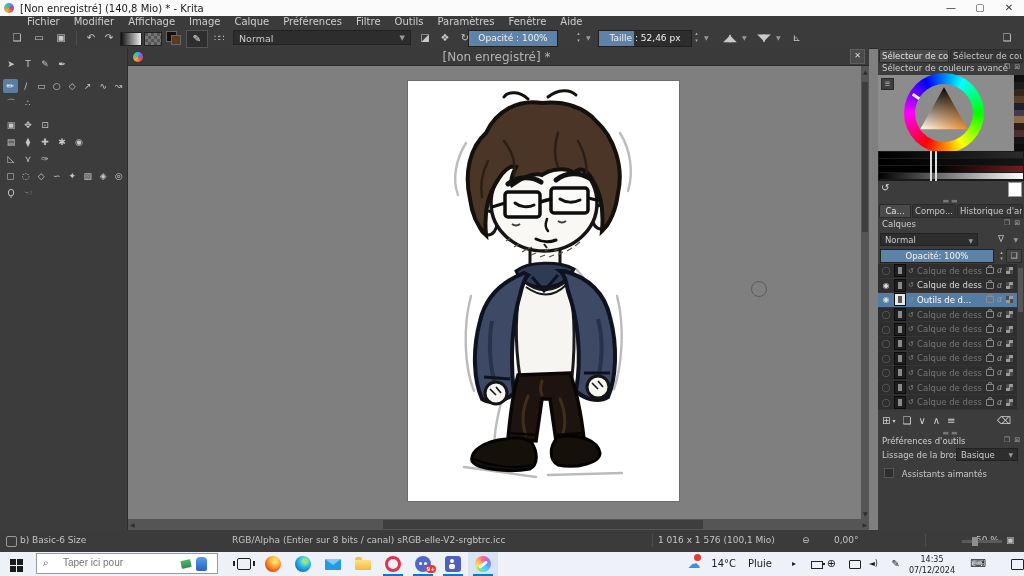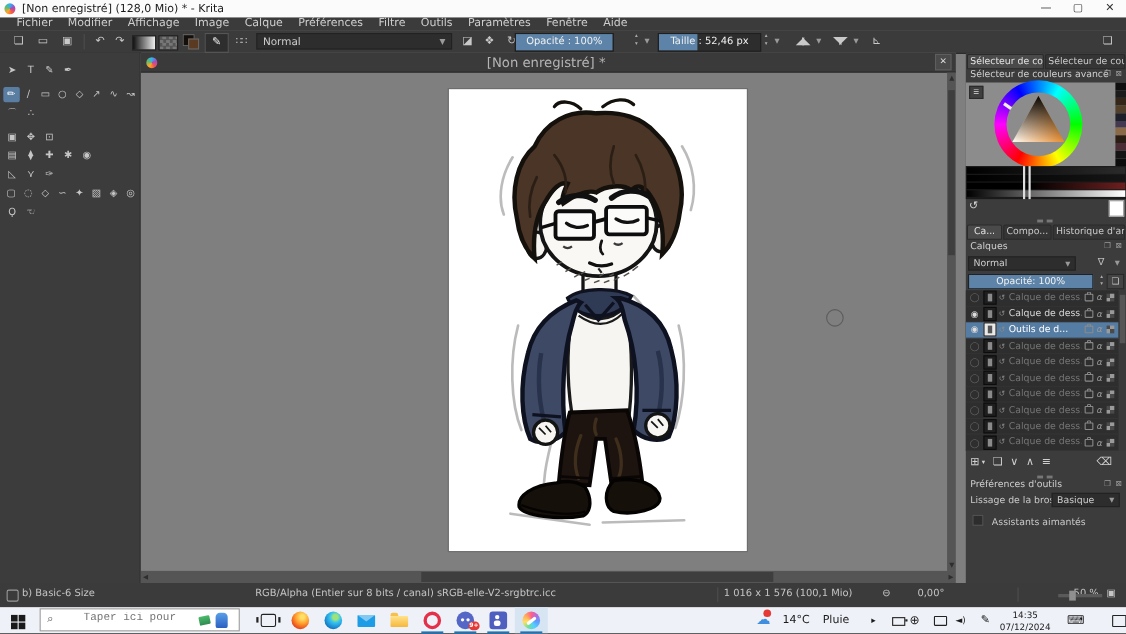--- a/index.html
+++ b/index.html
@@ -9,21 +9,21 @@
   .abs{position:absolute;}
   
   #titlebar{position:absolute;left:0;top:0;width:1024px;height:16px;background:#fbfbfb;
             display:flex;align-items:center;font-size:10px;color:#1a1a1a;}
   #title-logo{width:10px;height:10px;border-radius:50%;margin:0 6px 0 4px;flex:0 0 auto;
               background:conic-gradient(#29b6f6,#ab47bc,#ef5350,#ffa726,#66bb6a,#29b6f6);}
   .wctl{position:absolute;top:0;height:16px;width:30px;text-align:center;line-height:15px;
         color:#333;font-size:10px;}
   
   #menubar{position:absolute;left:0;top:16px;width:1024px;height:12px;background:#3b3b3b;
-           display:flex;align-items:center;font-size:10px;color:#cfcfcf;padding-left:8px;box-sizing:border-box;}
+           display:flex;align-items:center;font-size:10px;color:#cfcfcf;padding-left:20px;box-sizing:border-box;}
   .mi{padding:0 7px;line-height:12px;}
   
   #toolbar{position:absolute;left:0;top:28px;width:1024px;height:20px;background:#3b3b3b;
            border-bottom:1px solid #2a2a2a;color:#c9c9c9;font-size:10px;}
   .tbtn{position:absolute;top:2px;width:18px;height:16px;text-align:center;line-height:16px;font-size:10px;color:#c9c9c9;}
   .tsep{position:absolute;top:3px;width:1px;height:14px;background:#4d4d4d;}
   #sw-grad{position:absolute;left:120px;top:4px;width:20px;height:12px;border:1px solid #222;
            background:linear-gradient(90deg,#111,#eee);}
   #sw-pat{position:absolute;left:144px;top:4px;width:16px;height:12px;border:1px solid #222;
           background:conic-gradient(#777 25%,#555 0 50%,#777 0 75%,#555 0);background-size:6px 6px;}
@@ -141,22 +141,22 @@
   #statusbar{position:absolute;left:0;top:530px;width:1024px;height:22px;background:#3b3b3b;color:#c5c5c5;font-size:9px;}
   #statusbar .sep{position:absolute;top:4px;width:1px;height:13px;background:#4e4e4e;}
   #st-preseticon{position:absolute;left:6px;top:6px;width:9px;height:9px;border:1px solid #9a9a9a;border-radius:2px;}
   #st-zoomtrack{position:absolute;left:962px;top:10px;width:40px;height:3px;background:#5a5a5a;}
   #st-zoomthumb{position:absolute;left:972px;top:7px;width:6px;height:9px;background:#8f8f8f;}
   
   #taskbar{position:absolute;left:0;top:552px;width:1024px;height:24px;background:#eef1f8;color:#111;font-size:10px;}
   #startbtn{position:absolute;left:10px;top:7px;width:6px;height:6px;background:#1a1a1a;
             box-shadow:7px 0 0 #1a1a1a,0 7px 0 #1a1a1a,7px 7px 0 #1a1a1a;}
   #searchbox{position:absolute;left:36px;top:1px;width:182px;height:21px;background:#fff;border:1px solid #9a9a9a;box-sizing:border-box;}
-  #searchbox input{position:absolute;left:37px;top:2px;width:110px;border:none;outline:none;font-size:10px;color:#444;
-                   font-family:Liberation Mono, monospace;background:transparent;}
+  #searchbox input{position:absolute;left:24px;top:2px;width:110px;border:none;outline:none;font-size:10px;color:#444;
+                   font-family:Liberation Sans, sans-serif;background:transparent;}
   #searchglyph{position:absolute;left:6px;top:3px;font-size:10px;color:#555;}
   .s-ill1{position:absolute;right:26px;top:6px;width:10px;height:8px;background:linear-gradient(#4cbb6c,#2e8b4f);transform:rotate(-12deg);border-radius:1px;}
   .s-ill2{position:absolute;right:10px;top:3px;width:11px;height:14px;background:linear-gradient(#5aa0e8,#2b5fc0);border-radius:4px 4px 2px 2px;}
   #apps{position:absolute;left:228px;top:0;height:24px;display:flex;}
   .tbicon{position:relative;width:30px;height:24px;}
   .ag{position:absolute;left:7px;top:4px;width:16px;height:16px;}
   .tbicon.run::after{content:"";position:absolute;left:5px;right:5px;bottom:0;height:2px;background:#0b78d0;}
   .tbicon.active{background:#d7e4f2;}
   .badge{position:absolute;right:2px;bottom:3px;min-width:8px;height:8px;background:#e53935;color:#fff;border-radius:4px;
          font-size:5.5px;line-height:8px;text-align:center;font-weight:bold;padding:0 1px;z-index:2;}
@@ -188,21 +188,21 @@
   #notif{position:absolute;top:7px;width:11px;height:9px;border:1.5px solid #222;border-radius:1px;}
   #clock{line-height:11px;font-size:8px;text-align:center;padding-top:2px;}
 </style>
 </head>
 <body>
 
 <div id="app">
 
   <div id="titlebar">
     <span id="title-logo"></span>
-    <span id="title-text">[Non enregistré]  (128,0 Mio)  * - Krita</span>
+    <span id="title-text">[Non enregistré]  (140,8 Mio)  * - Krita</span>
     <span class="wctl" style="right:58px">—</span>
     <span class="wctl" style="right:29px">▢</span>
     <span class="wctl" style="right:0">✕</span>
   </div>
 
   <div id="menubar">
 
   <span class="mi">Fichier</span>
       <span class="mi">Modifier</span>
       <span class="mi">Affichage</span>

